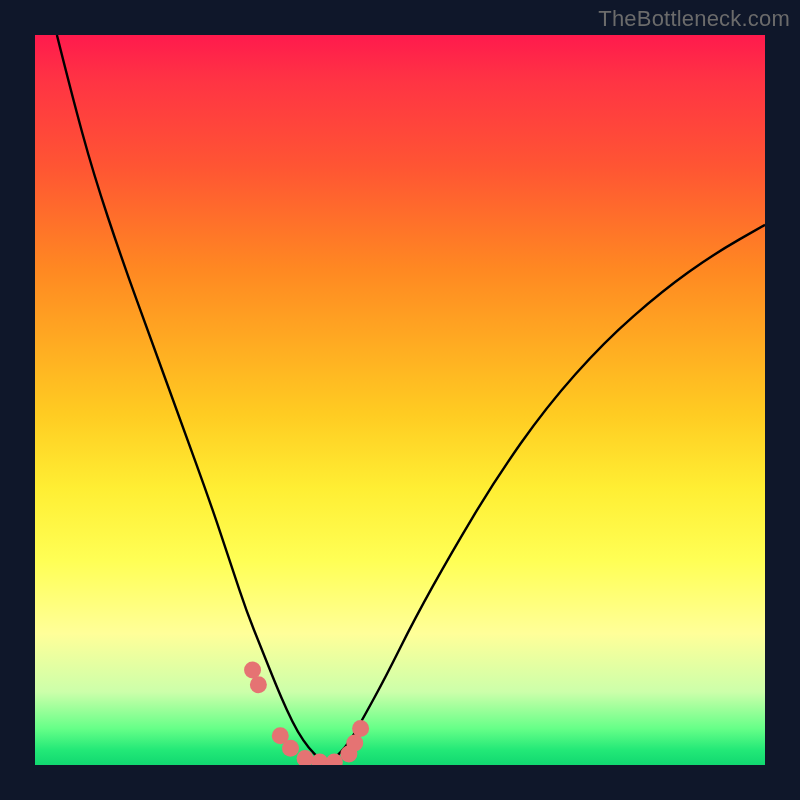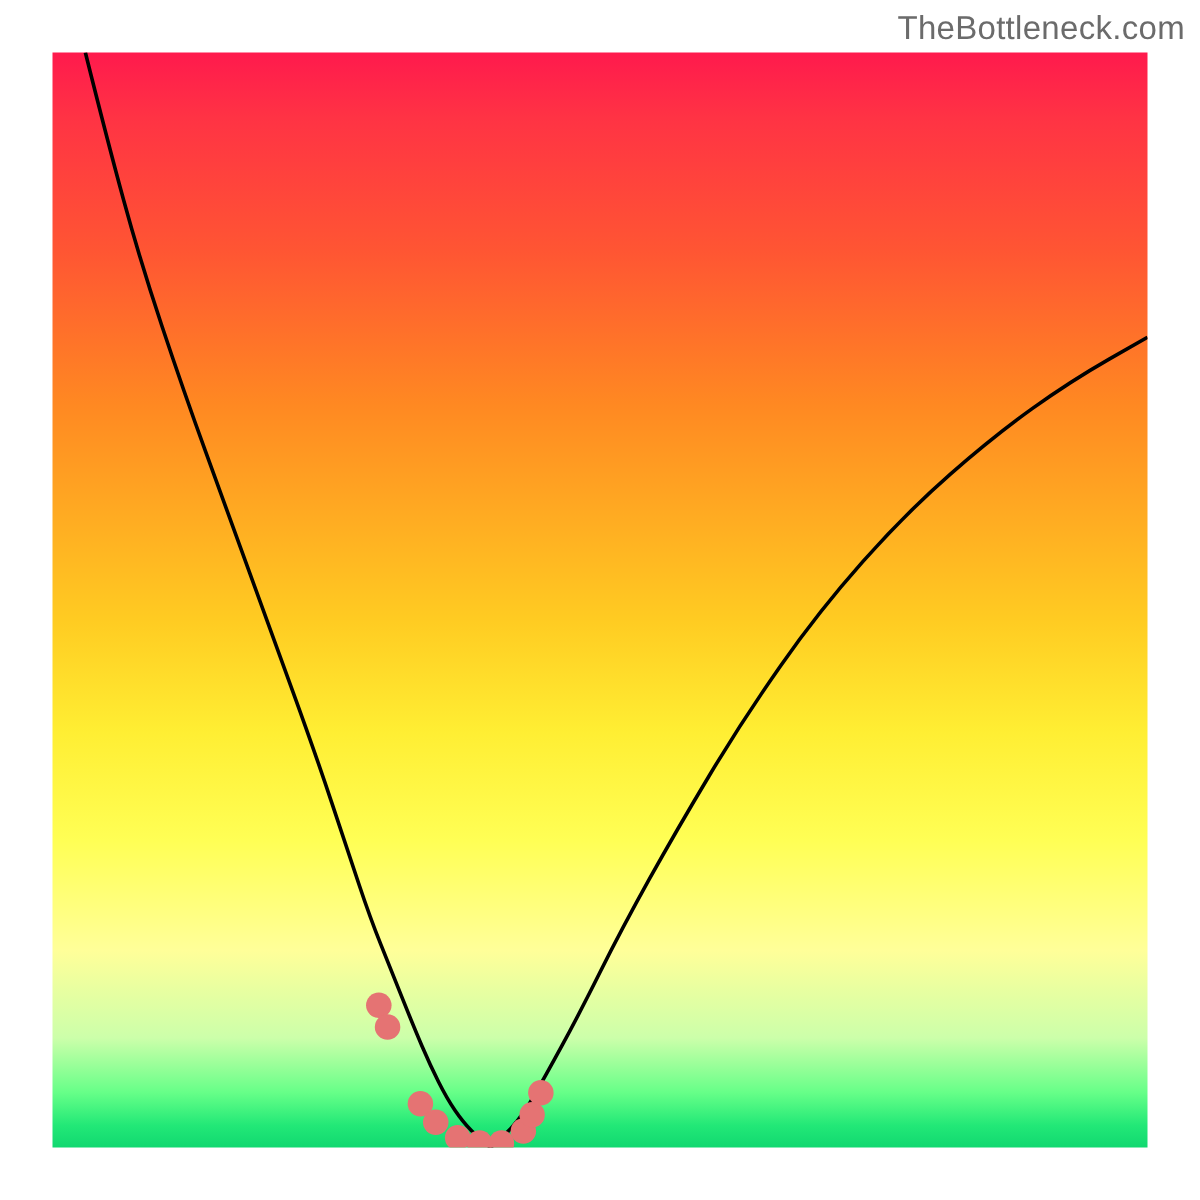--- a/index.html
+++ b/index.html
@@ -9,21 +9,21 @@
     height: 800px;
     background: #000;
     overflow: hidden;
   }
   .frame {
     position: absolute;
     top: 0;
     left: 0;
     width: 800px;
     height: 800px;
-    background: #ffffff;
+    background: #0f172a;
   }
   .plot-area {
     position: absolute;
     top: 35px;
     left: 35px;
     width: 730px;
     height: 730px;
     background: linear-gradient(to bottom,
       #ff1a4d 0%,
       #ff3344 6%,

